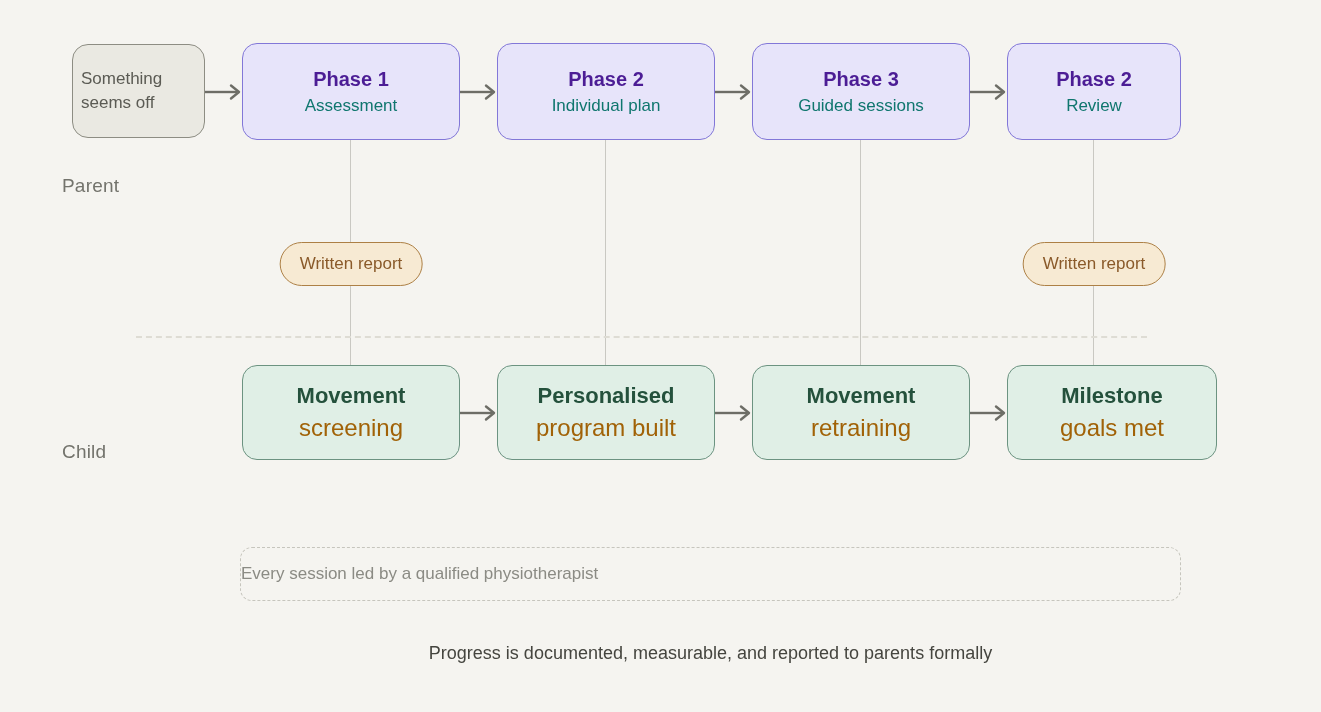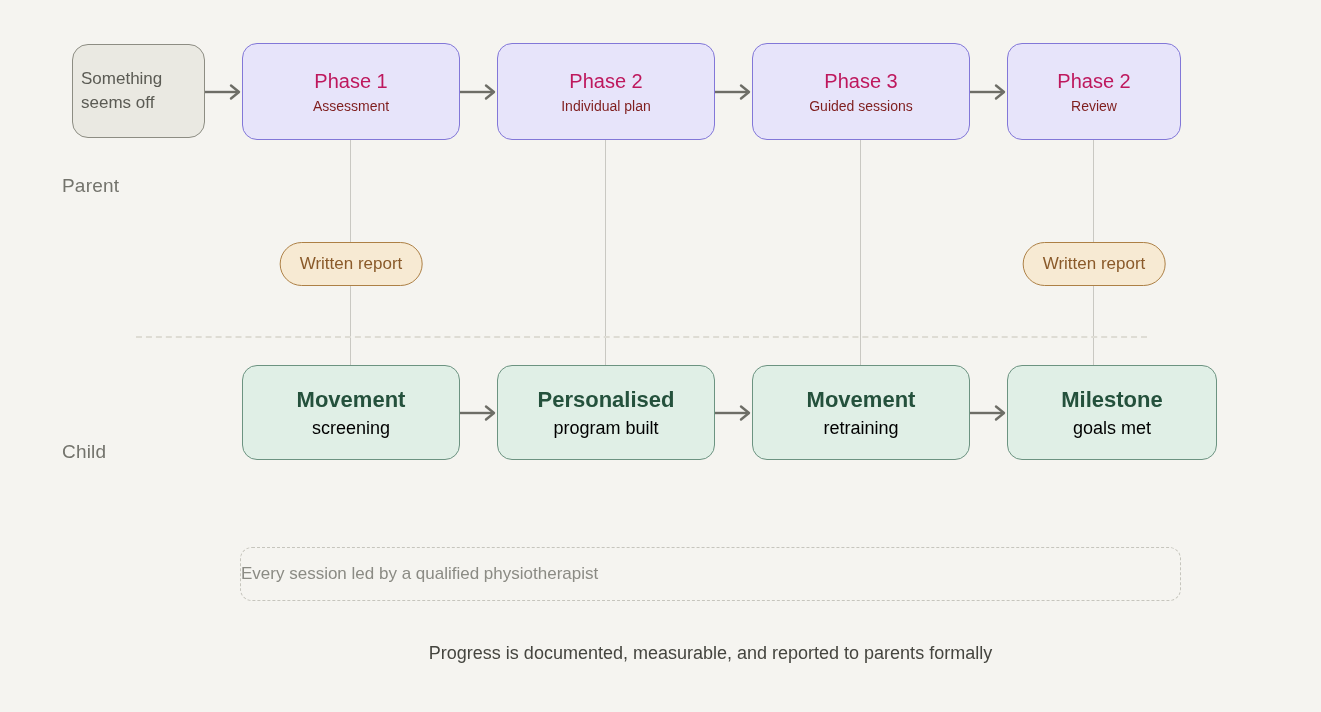--- a/index.html
+++ b/index.html
@@ -39,41 +39,41 @@
     line-height:1.4;
     border-radius:16px;
     padding:8px;
   }
   .phase-node{
     background:#e7e4fa;
     border:1.5px solid #8277d8;
   }
   .phase-title{
     font-size:20px;
-    font-weight:400;
-    color:#be185d;
+    font-weight:700;
+    color:#4c1d95;
     margin-bottom:5px;
   }
   .phase-sub{
-    font-size:14px;
-    color:#7f1d1d;
+    font-size:17px;
+    color:#0f766e;
   }
   .child-node{
     background:#e0efe6;
     border:1.5px solid #6c9381;
   }
   .child-title{
     font-size:22px;
     font-weight:600;
     color:#24513c;
     margin-bottom:5px;
   }
   .child-sub{
-    font-size:18px;
-    color:#000000;
+    font-size:24px;
+    color:#a16207;
   }
   .arrow{
     position:absolute;
     width:37px;
     height:20px;
     z-index:1;
   }
   .vline{
     position:absolute;
     width:1px;

